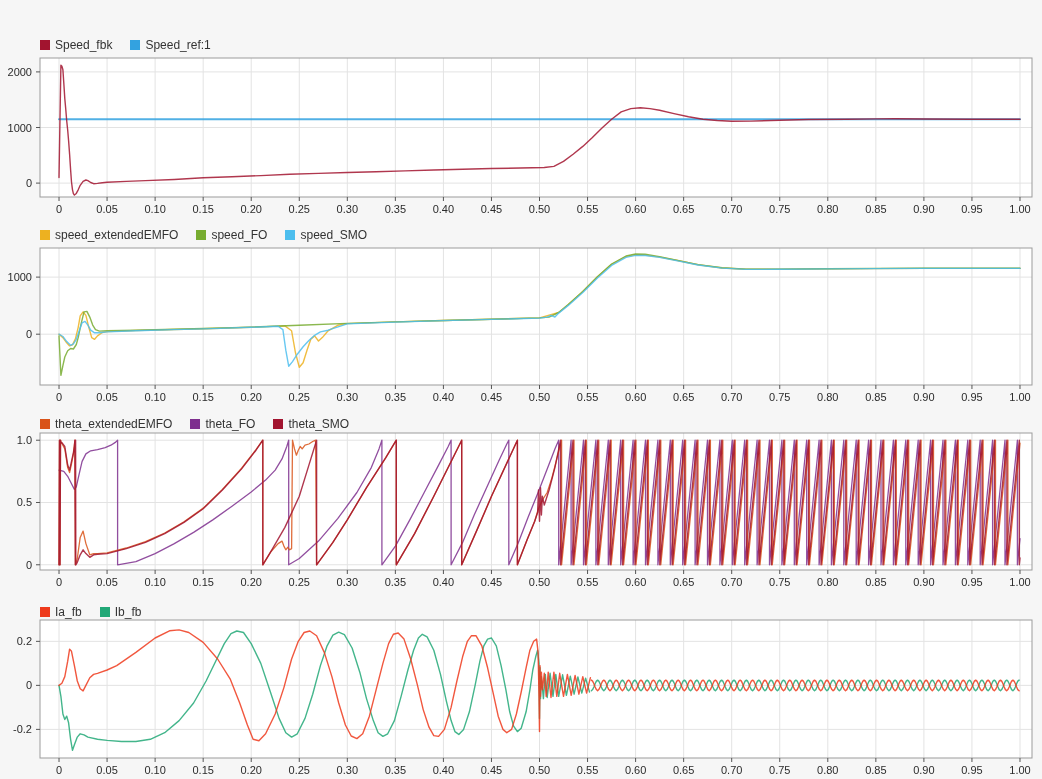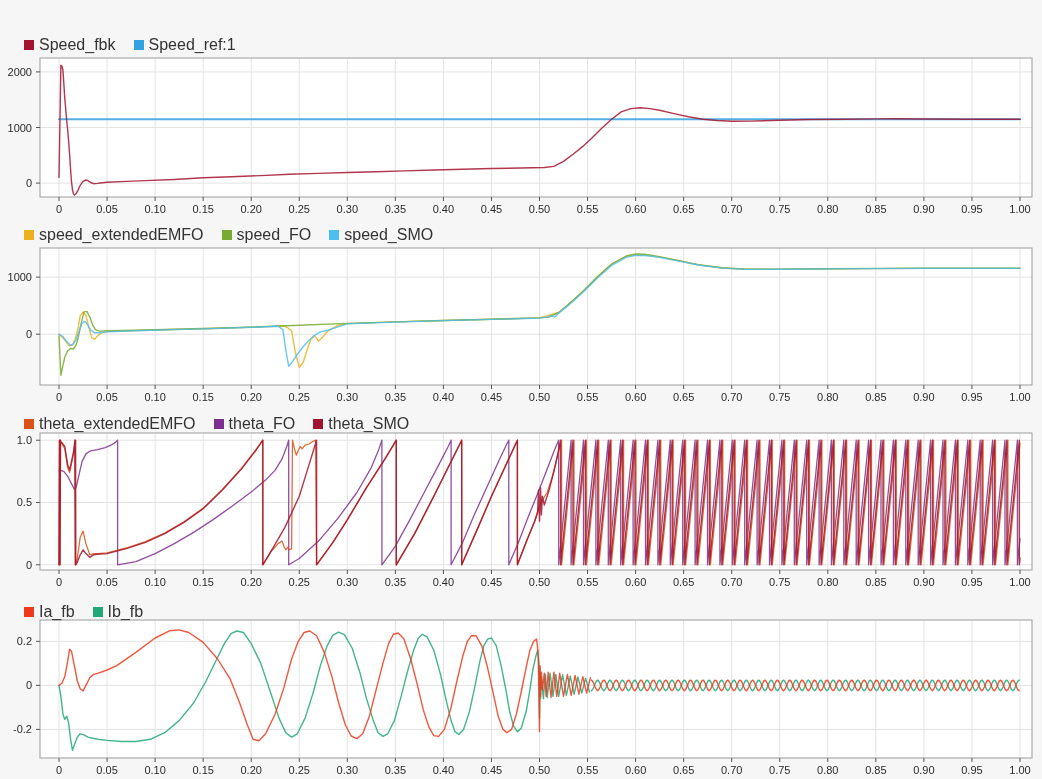--- a/index.html
+++ b/index.html
@@ -2,22 +2,22 @@
 <html><head>
 <meta charset="utf-8">
 <style>
   html,body{margin:0;padding:0;}
   body{
     width:1042px;height:779px;position:relative;overflow:hidden;
     background:#f6f6f6;
     font-family:"Liberation Sans", sans-serif;
   }
   .legend{
-    position:absolute;left:24px;display:flex;align-items:center;gap:18px;
-    font-size:16px;color:#333;height:14px;
+    position:absolute;left:40px;display:flex;align-items:center;gap:18px;
+    font-size:12px;color:#333;height:14px;
   }
   .legend .item{display:flex;align-items:center;gap:5px;}
   .legend .swatch{width:10px;height:10px;display:inline-block;}
   #plot-svg{position:absolute;left:0;top:0;}
 </style>
 </head>
 <body>
 
 <svg id="plot-svg" width="1042" height="779">
     <g>

